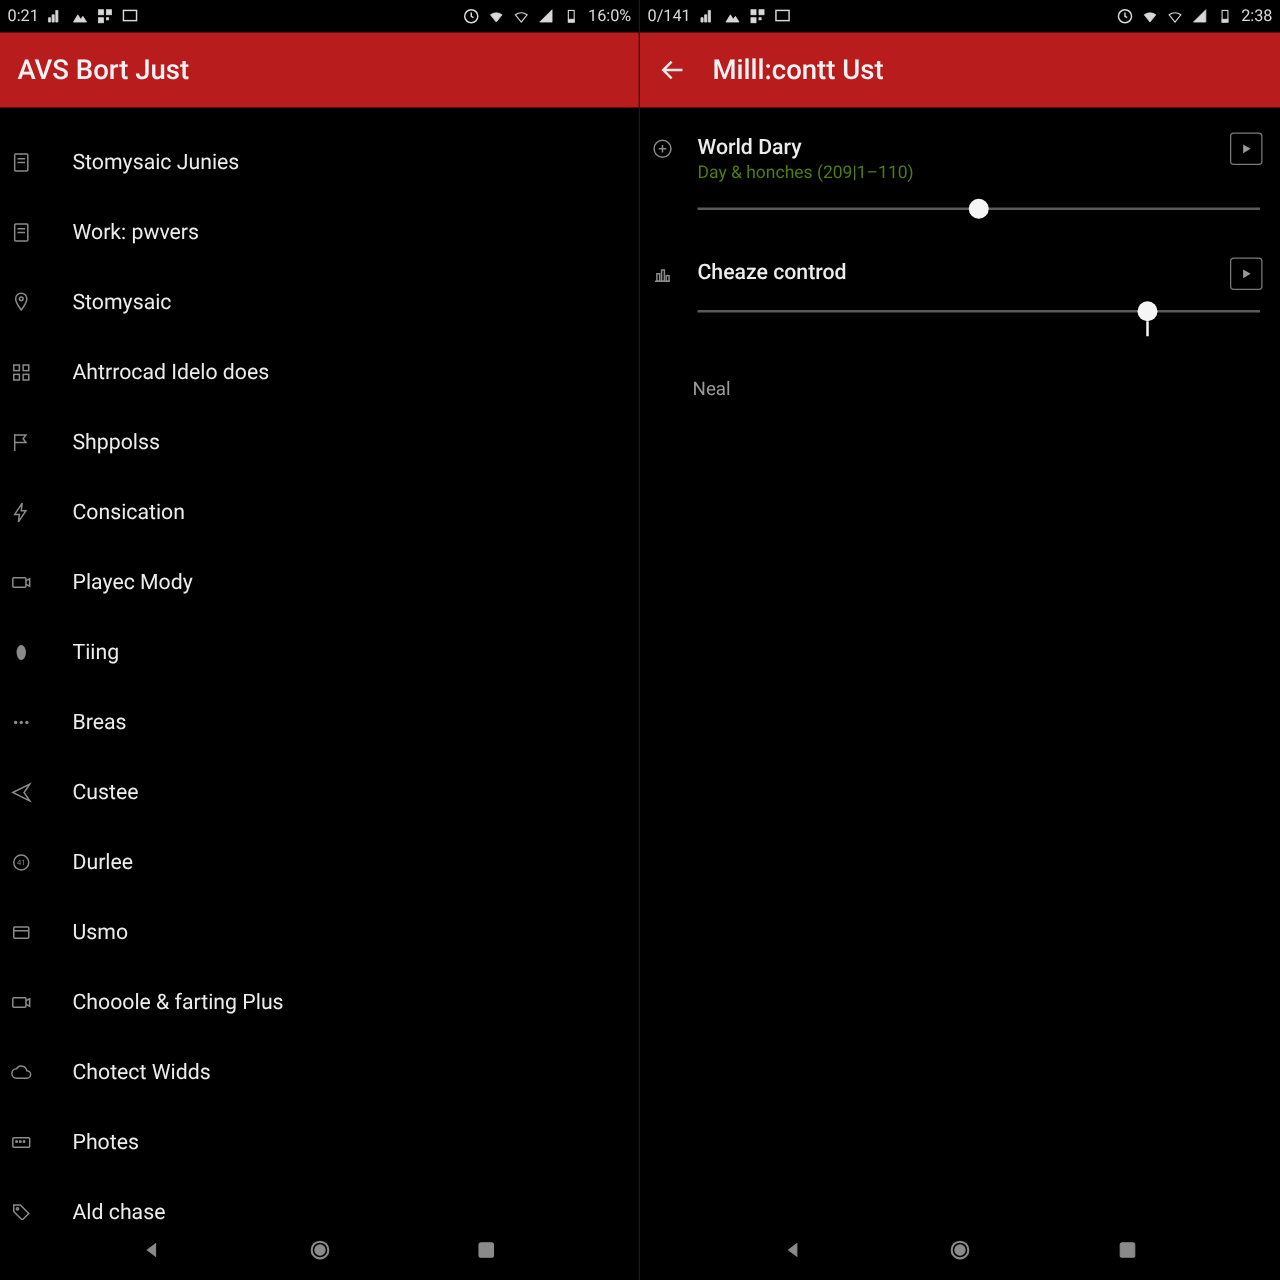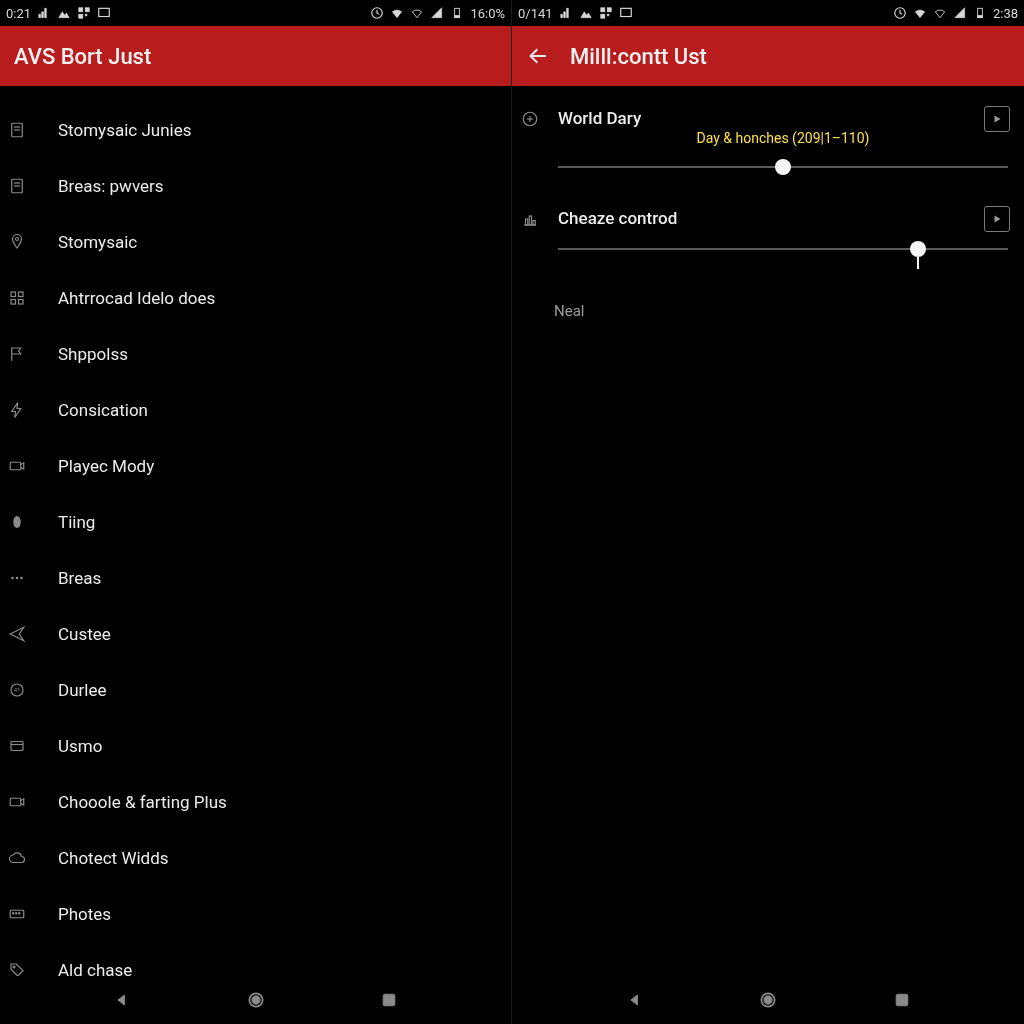--- a/index.html
+++ b/index.html
@@ -52,21 +52,21 @@
   .list-item .label { font-size: 17px; color: #ececec; font-weight: 400; }
   .list-icon { width: 18px; height: 18px; fill: none; stroke: #8a8a8a; stroke-width: 1.6; }
 
   .section-header { font-size: 15px; color: #9c9c9c; padding: 18px 16px 10px 42px; }
 
   .slider-block { padding: 6px 16px 34px 42px; position: relative; }
   .slider-row { display:flex; align-items:flex-start; gap: 18px; }
   .slider-leading { width: 20px; margin-left: -34px; display:flex; justify-content:center; padding-top:2px; }
   .slider-main { flex:1; }
   .slider-title { font-size: 17px; color: #ececec; font-weight:500; margin-bottom:2px; }
-  .slider-sub { font-size: 14px; color: #fde047; margin-bottom:12px;text-align:center; }
+  .slider-sub { font-size: 14px; color: #4d7c0f; margin-bottom:12px; }
   .slider-track {
     position: relative;
     height: 2px;
     background: #5a5a5a;
     margin-top: 20px;
   }
   .slider-thumb {
     position:absolute;
     top: -7px;
     width: 16px;
@@ -179,21 +179,21 @@
         <span class="label">Stomysaic Junies</span>
       </div>
       <div class="list-item">
         <span class="leading">
           <svg class="list-icon" viewBox="0 0 24 24">
             <rect x="5" y="3" width="14" height="18" rx="1"></rect>
             <line x1="8" y1="8" x2="16" y2="8"></line>
             <line x1="8" y1="12" x2="16" y2="12"></line>
           </svg>
         </span>
-        <span class="label">Breas: pwvers</span>
+        <span class="label">Work: pwvers</span>
       </div>
       <div class="list-item">
         <span class="leading">
           <svg class="list-icon" viewBox="0 0 24 24">
             <path d="M12 2a6 6 0 00-6 6c0 4 6 12 6 12s6-8 6-12a6 6 0 00-6-6z"></path>
             <circle cx="12" cy="8" r="2"></circle>
           </svg>
         </span>
         <span class="label">Stomysaic</span>
       </div>

